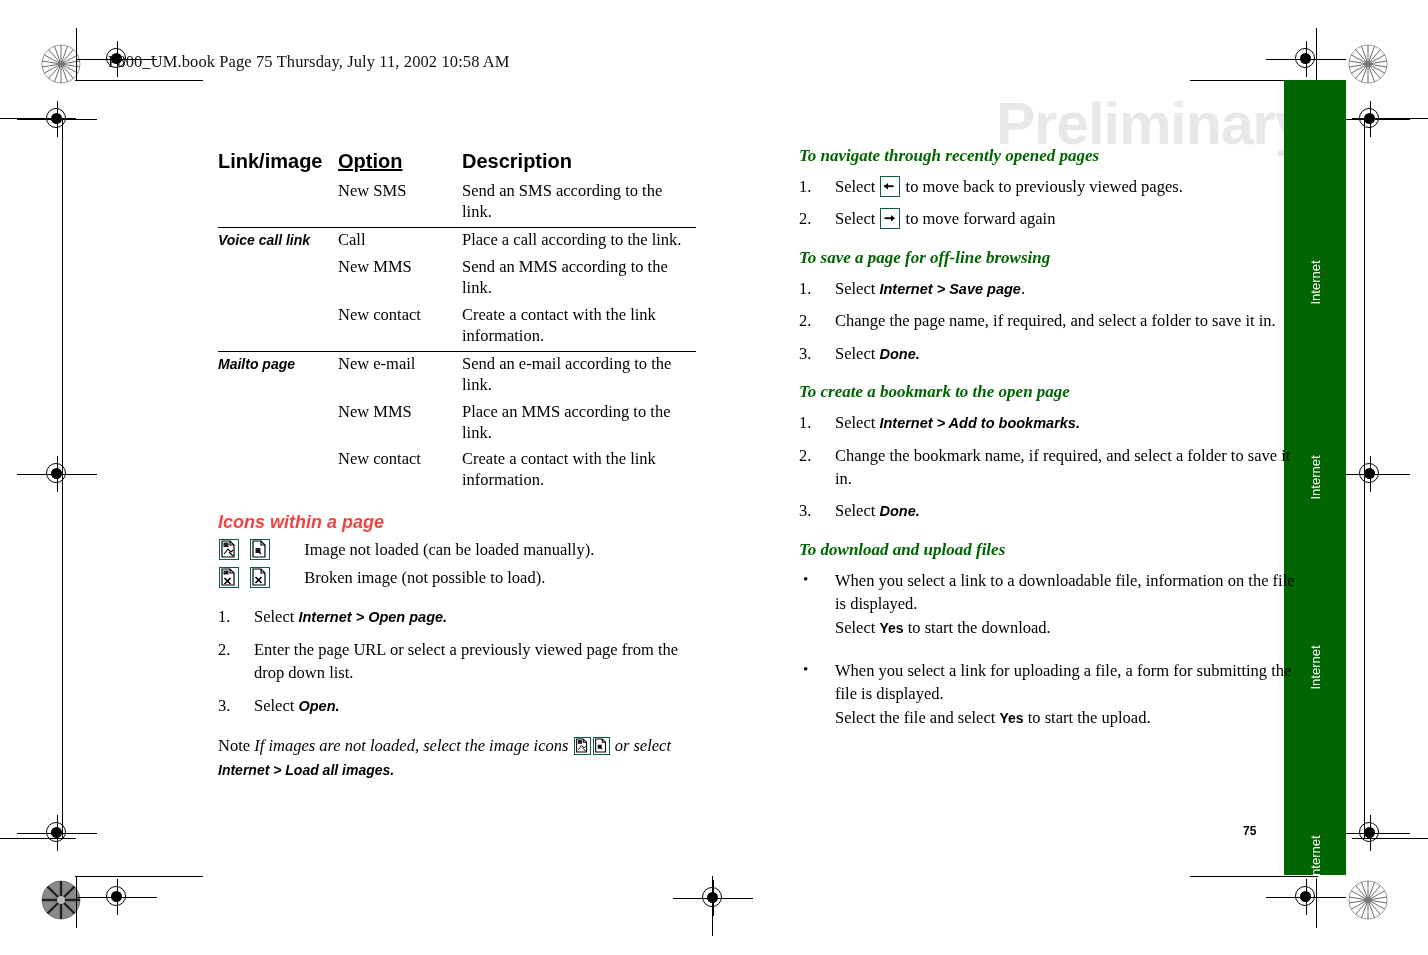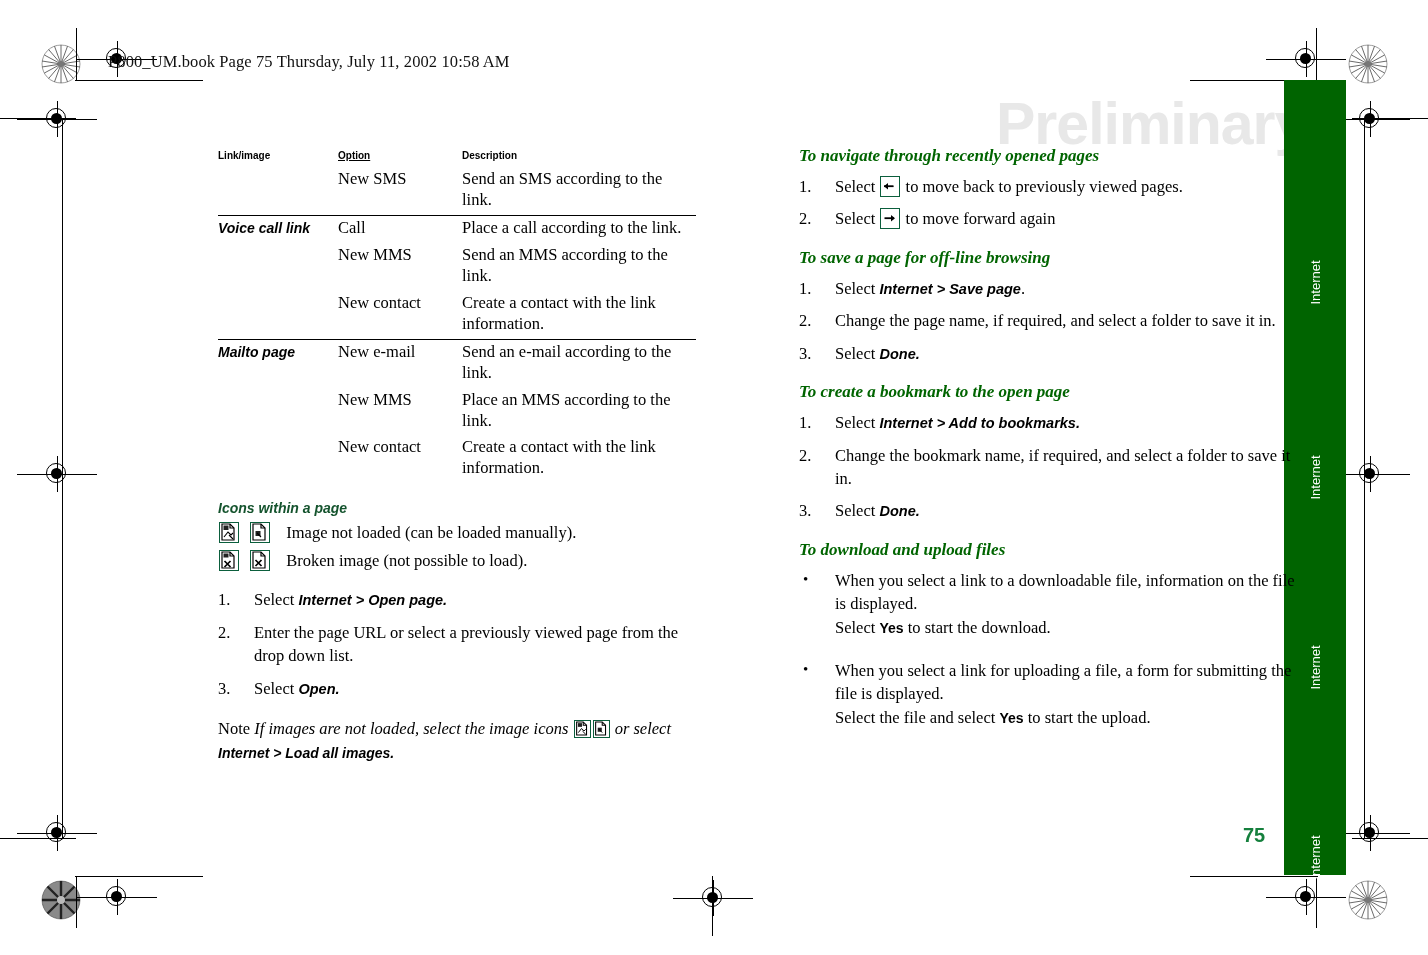--- a/index.html
+++ b/index.html
@@ -110,23 +110,23 @@
   .sidetab .lbl.s1 { top: 195px; }
   .sidetab .lbl.s2 { top: 390px; }
   .sidetab .lbl.s3 { top: 580px; }
   .sidetab .lbl.s4 { top: 770px; }
 
   .pagenum {
     position: absolute;
     left: 1243px;
     top: 824px;
     font-family: "Liberation Sans", sans-serif;
-    font-size: 20px;
-    font-weight: 700;
-    color: #15803d;
+    font-size: 12px;
+    font-weight: 700;
+    color: #000000;
   }
 
   
   .col-left {
     position: absolute;
     left: 218px;
     top: 150px;
     width: 490px;
   }
   .col-right {
@@ -138,21 +138,21 @@
   }
 
   
   table.opt {
     border-collapse: collapse;
     width: 478px;
     table-layout: fixed;
   }
   table.opt th {
     font-family: "Liberation Sans", sans-serif;
-    font-size: 10px;
+    font-size: 20px;
     font-weight: 700;
     text-align: left;
     padding: 0 0 6px 0;
     vertical-align: bottom;
   }
   table.opt td {
     font-family: "Liberation Serif", serif;
     font-size: 16.5px;
     vertical-align: top;
     padding: 2px 8px 4px 0;
@@ -177,22 +177,22 @@
     font-style: italic;
     font-size: 17px;
     color: #006400;
     margin: 0;
     padding: 0;
   }
   h3.sans {
     font-family: "Liberation Sans", sans-serif;
     font-weight: 700;
     font-style: italic;
-    font-size: 14px;
-    color: #14532d;
+    font-size: 18px;
+    color: #ef4444;
     margin: 0;
   }
 
   
   ol.steps, ul.bullets {
     margin: 0;
     padding: 0;
     list-style: none;
   }
   ol.steps li, ul.bullets li {
@@ -244,21 +244,21 @@
   }
   .iconbox svg { display: block; position: absolute; left: 0; top: 0; }
 
   .iconrow {
     margin-top: 6px;
     font-family: "Liberation Serif", serif;
     font-size: 16.5px;
     line-height: 1.3;
   }
   .iconrow .iconbox { margin-right: 6px; }
-  .iconrow .txt { margin-left: 6px; }
+  .iconrow .txt { margin-left: 24px; }
 
   .note {
     margin-top: 17px;
     font-family: "Liberation Serif", serif;
     font-size: 16.5px;
     line-height: 1.45;
     font-style: italic;
   }
   .note .nb {
     font-style: normal;

